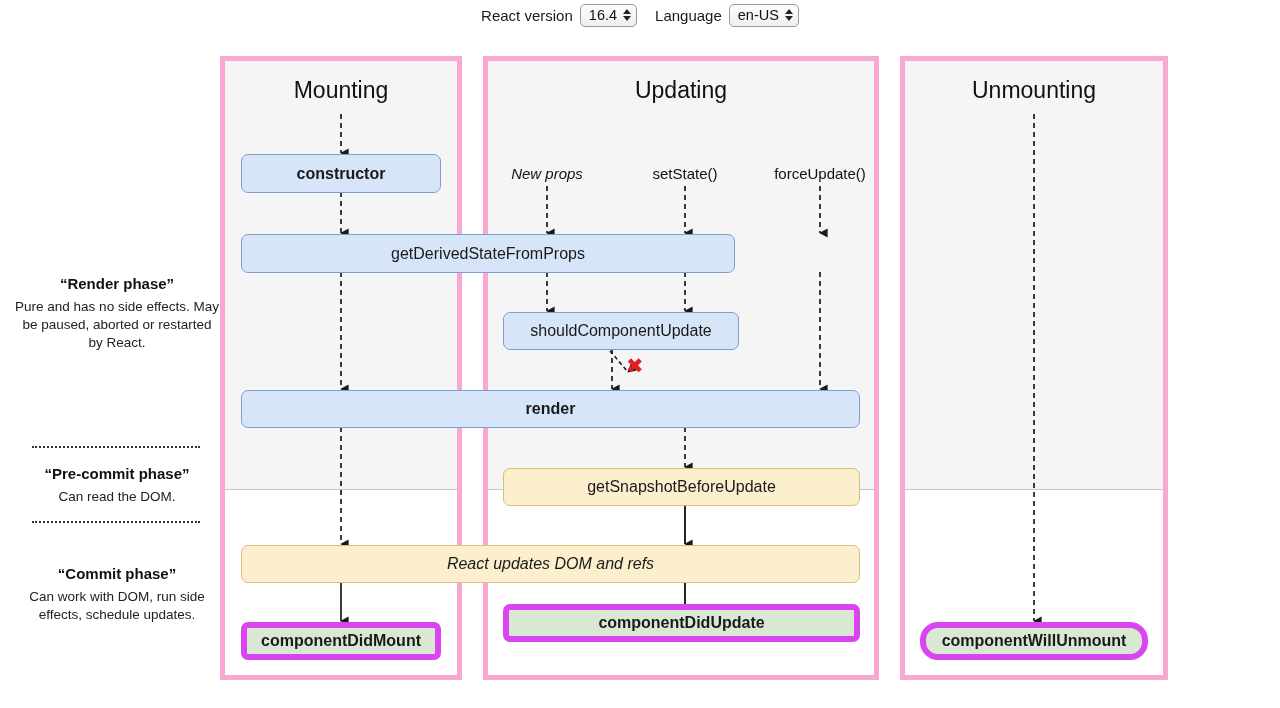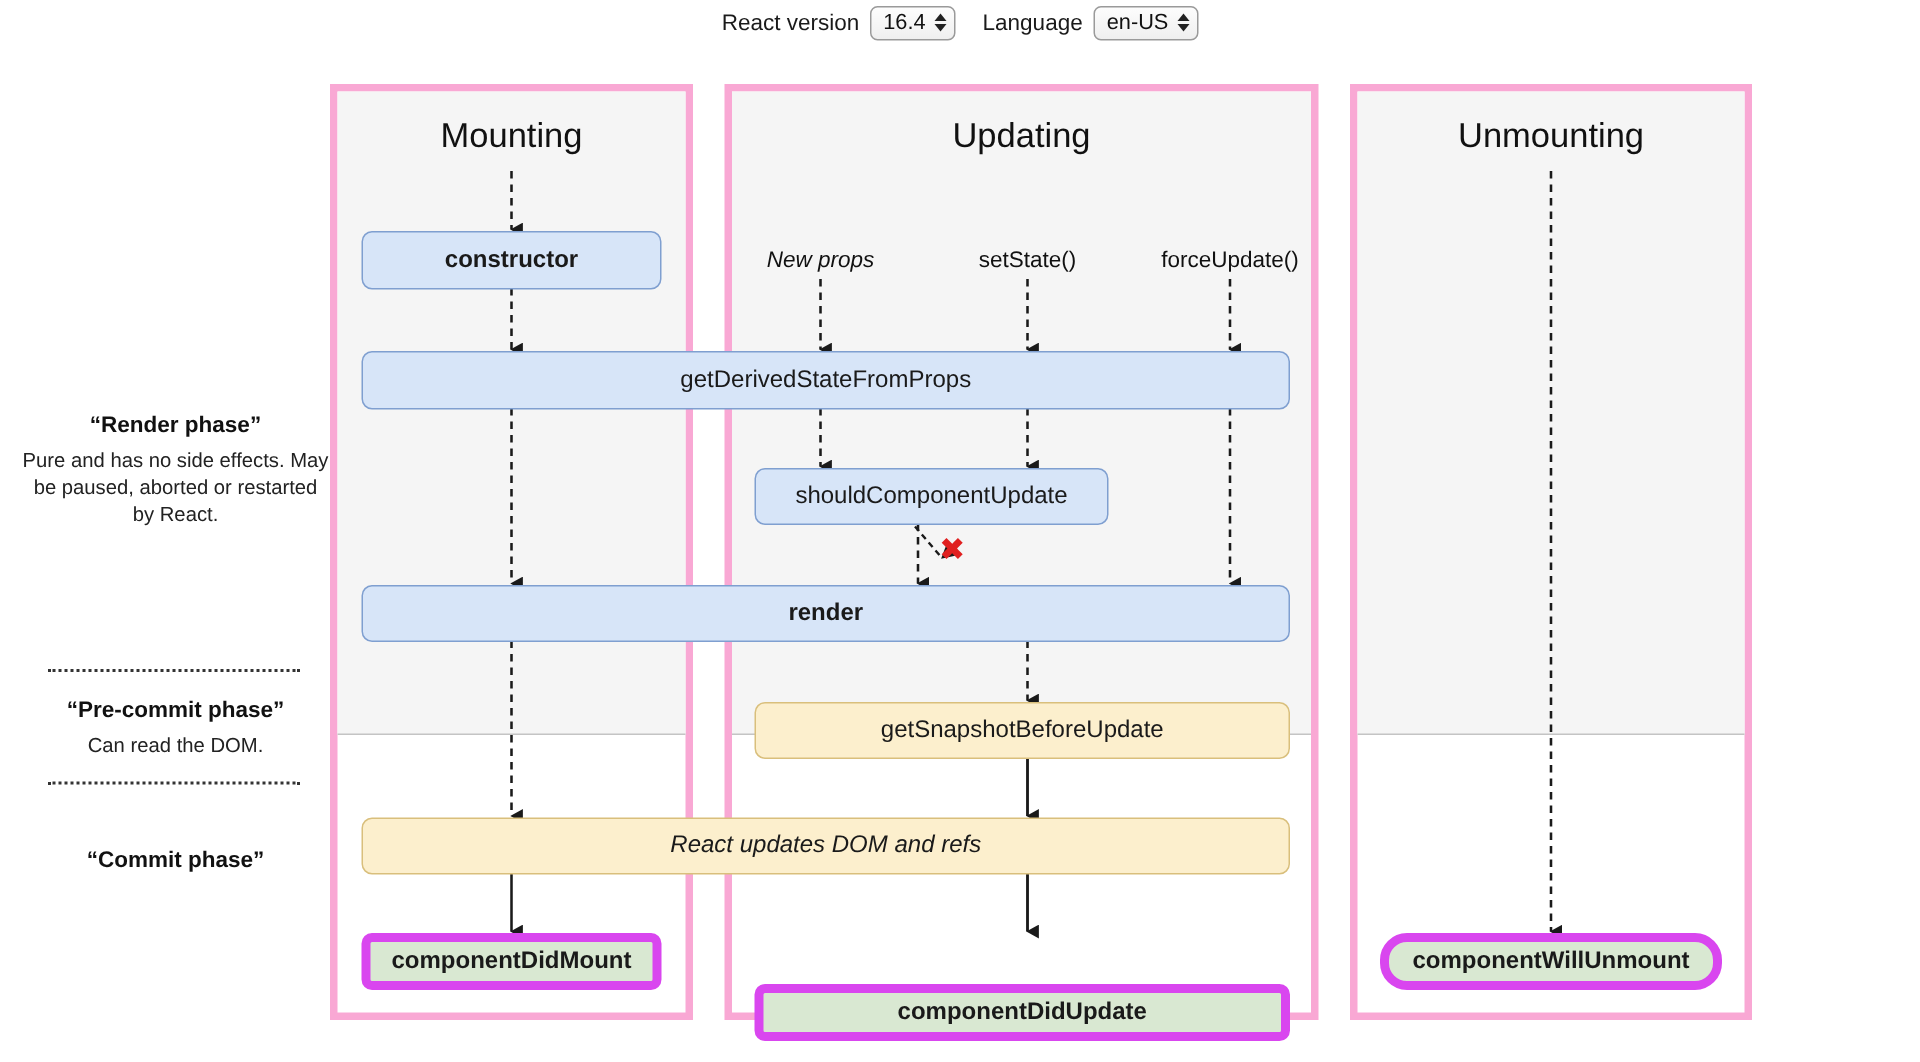--- a/index.html
+++ b/index.html
@@ -128,20 +128,21 @@
 
   <div class="dotline" style="top:446px;"></div>
   <div class="phase" style="top:465px;">
     <div class="phase-title">“Pre-commit phase”</div>
     <div class="phase-desc">Can read the DOM.</div>
   </div>
   <div class="dotline" style="top:521px;"></div>
 
   <div class="phase" style="top:565px;">
     <div class="phase-title">“Commit phase”</div>
+    <div class="phase-desc">Can work with DOM, run side effects, schedule updates.</div>
   </div>
 
   <div class="col" id="col-mounting">
     <div class="col-grey" style="height:429px;"></div>
     <div class="col-title">Mounting</div>
   </div>
 
   <div class="col" id="col-updating">
     <div class="col-grey" style="height:429px;"></div>
     <div class="col-title">Updating</div>
@@ -186,31 +187,31 @@
 
     <line x1="1034" y1="114" x2="1034" y2="621" stroke="#1a1a1a" stroke-width="1.7" stroke-dasharray="5,4" marker-end="url(#ah)"></line>
   </svg>
 
   <div class="trigger italic" style="left:487px; top:165px; width:120px;">New props</div>
   <div class="trigger" style="left:625px; top:165px; width:120px;">setState()</div>
   <div class="trigger" style="left:758px; top:165px; width:124px;">forceUpdate()</div>
 
   <div class="node blue bold" style="left:241px; top:154px; width:200px; height:39px;">constructor</div>
 
-  <div class="node blue" style="left:241px; top:234px; width:619px; height:39px;">getDerivedStateFromProps</div>
+  <div class="node blue" style="left:241px; top:234px; width:494px; height:39px;">getDerivedStateFromProps</div>
 
   <div class="node blue bold" style="left:241px; top:390px; width:619px; height:38px;">render</div>
 
   <div class="node blue" style="left:503px; top:312px; width:236px; height:38px;">shouldComponentUpdate</div>
 
   <div class="node yellow" style="left:503px; top:468px; width:357px; height:38px;">getSnapshotBeforeUpdate</div>
 
   <div class="node yellow italic" style="left:241px; top:545px; width:619px; height:38px;">React updates DOM and refs</div>
 
   <div class="node green bold" style="left:241px; top:622px; width:200px; height:38px;">componentDidMount</div>
 
-  <div class="node green bold" style="left:503px; top:656px; width:357px; height:38px;">componentDidUpdate</div>
+  <div class="node green bold" style="left:503px; top:604px; width:357px; height:38px;">componentDidUpdate</div>
 
   <div class="node green bold" style="left:920px; top:622px; width:228px; height:38px;border-radius:18px;">componentWillUnmount</div>
 
   <div class="xmark" style="left:626px; top:356px;">✖</div>
 
 </div>
 
 </body></html>

